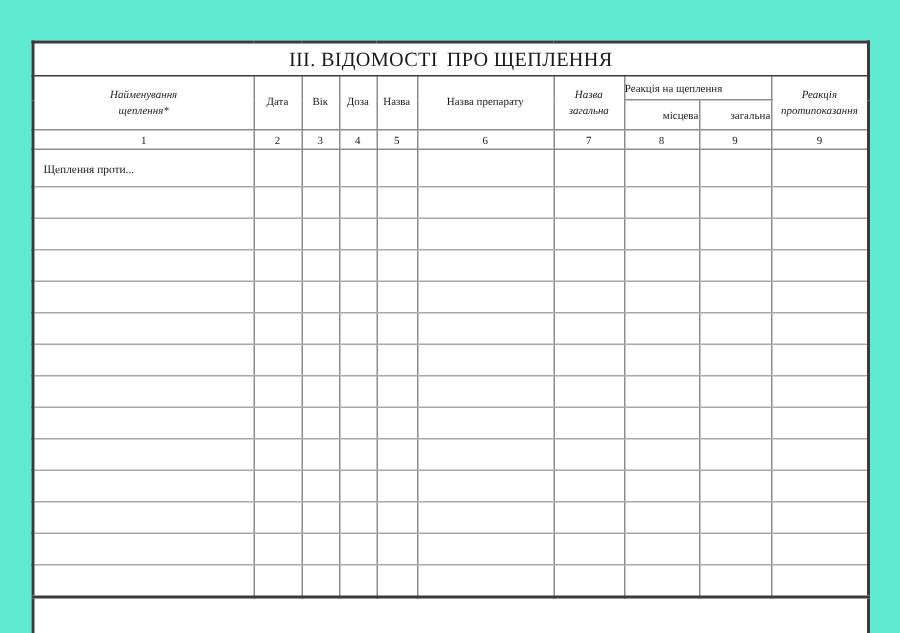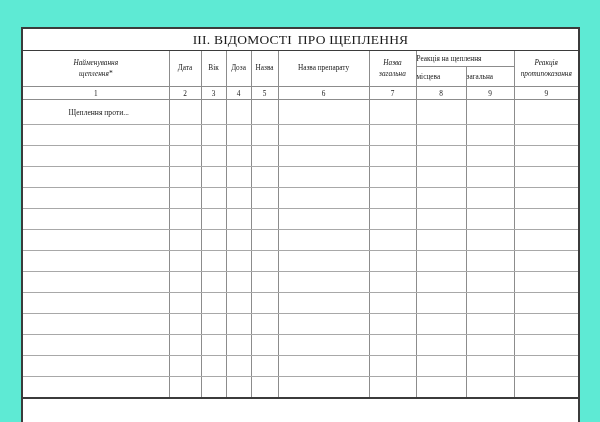--- a/index.html
+++ b/index.html
@@ -71,21 +71,21 @@
   .hdr-cell.two-line { line-height: 1.5; font-style: italic; }
 
   .hdr-group {
     height: 15px;
     font-size: 7.3px;
     padding: 1px 2px;
     border-bottom: 1px solid #8c8c8c;
   }
   .hdr-sub {
     height: 19px;
-    text-align: left;
+    text-align: right;
     font-size: 7.3px;
     padding: 1px 2px;
   }
 
   
   .num-cell {
     height: 12px;
     text-align: center;
     font-size: 7.3px;
     border-top: 1px solid #b8b8b8 !important;
@@ -93,21 +93,21 @@
 
   
   .data-row td {
     height: 20px;
     border-top: 1px solid #a8a8a8;
     border-bottom: 1px solid #a8a8a8;
   }
   .data-row .c1 {
     font-size: 7.6px;
     padding-left: 6px;
-    text-align: center;
+    text-align: left;
     white-space: nowrap;
   }
   .data-row.first td { height: 24px; }
 
   
   .vsep { border-left: 1px solid #6e6e6e; border-right: 1px solid #6e6e6e; }
 
   
   .footer-row td {
     height: 23px;

